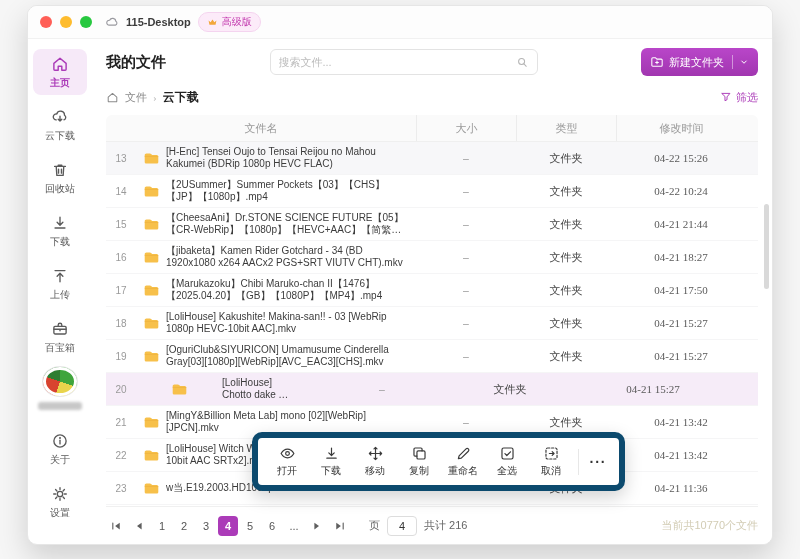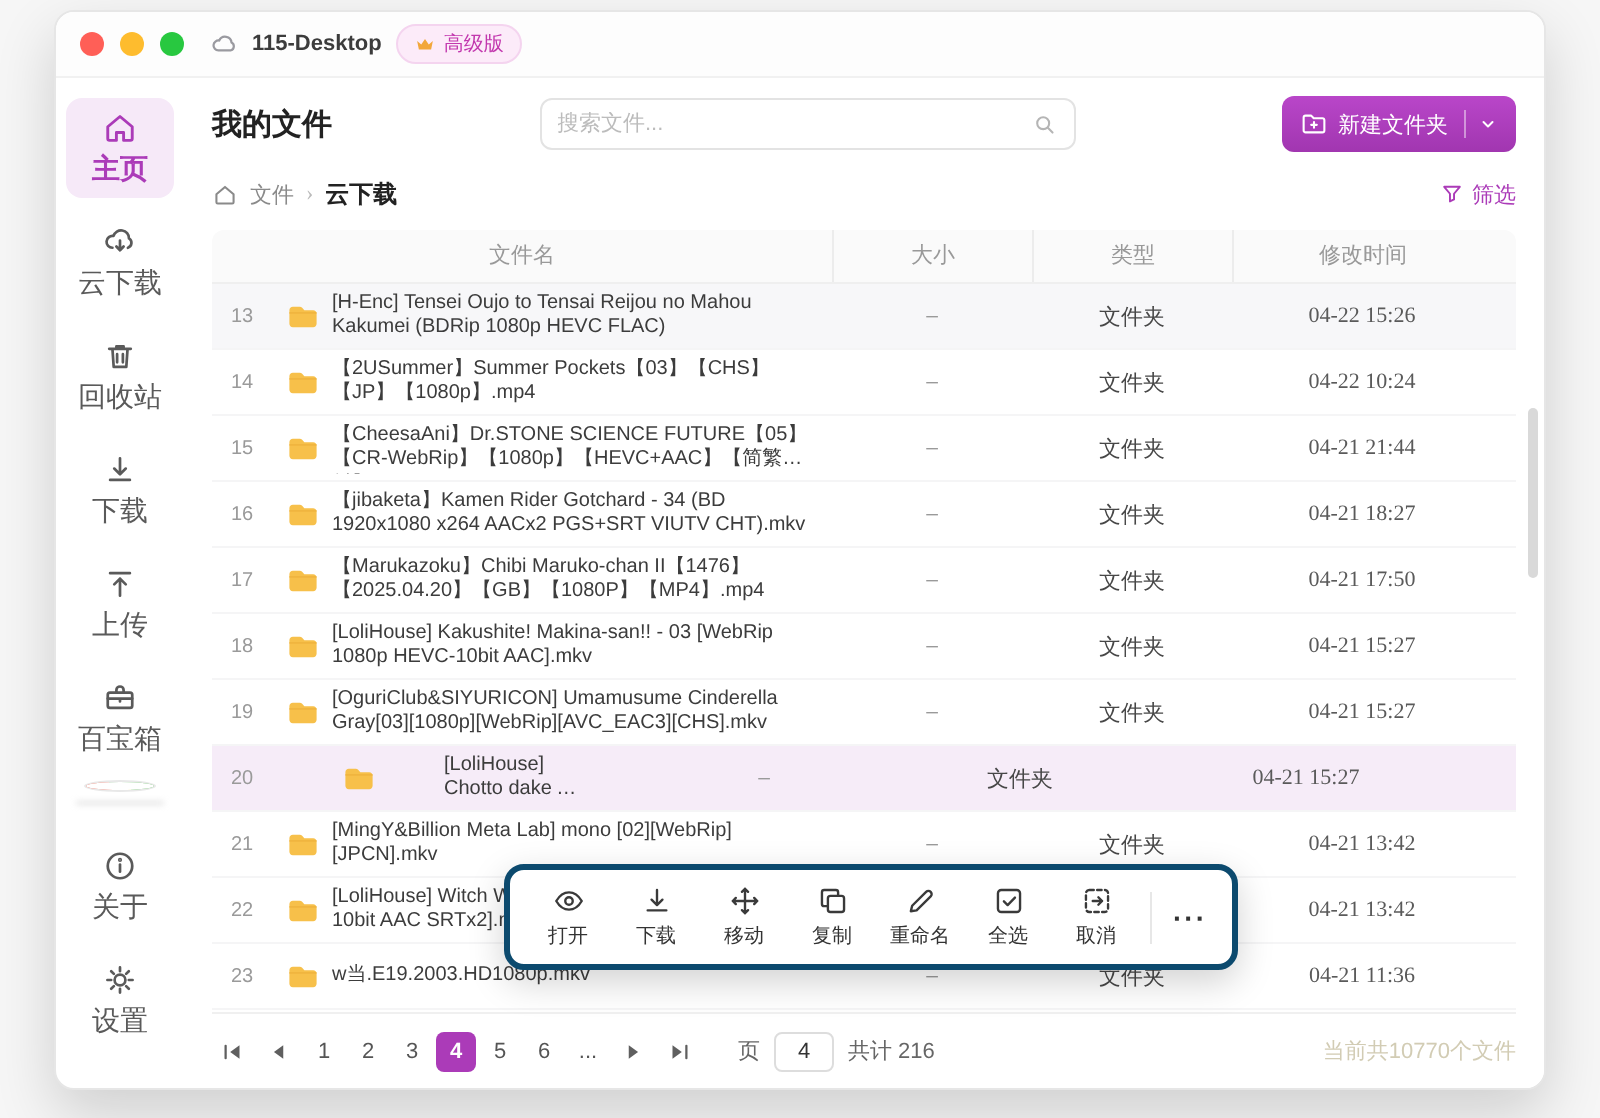--- a/index.html
+++ b/index.html
@@ -24,21 +24,21 @@
   .dot { width:12px; height:12px; border-radius:50%; display:inline-block; }
   .dot.red{ background:#ff5f57; } .dot.yellow{ background:#febc2e; } .dot.green{ background:#28c840; }
   .app-logo svg { display:block; }
   .app-title { font-size:11px; color:#3c3c3c; font-weight:bold; }
   .badge { display:flex; align-items:center; gap:4px; background:#fcebf9; border:1px solid #f4d4ef; border-radius:10px; padding:2px 8px; font-size:10px; color:#c238ae; cursor:pointer; }
 
   .body { flex:1; display:flex; min-height:0; }
 
   
   .sidebar { flex:0 0 64px; display:flex; flex-direction:column; align-items:center; padding:10px 0 12px; }
-  .side-item { width:54px; padding:6px 0 5px; border-radius:8px; display:flex; flex-direction:column; align-items:center; gap:3px; font-size:14px; color:#5a5a5a; margin-bottom:7px; cursor:pointer; }
+  .side-item { width:54px; padding:6px 0 5px; border-radius:8px; display:flex; flex-direction:column; align-items:center; gap:3px; font-size:10px; color:#5a5a5a; margin-bottom:7px; cursor:pointer; }
   .side-item svg { stroke:currentColor; }
   .side-item.active { background:#f6e9f8; color:var(--accent); font-weight:bold; }
   .side-spacer { flex:1; }
   .avatar { width:34px; height:34px; border-radius:50%; background:conic-gradient(#3fa53c 0 30%, #e9d44c 30% 55%, #d8432f 55% 80%, #2e7d32 80% 100%); box-shadow:inset 0 0 0 3px #fff, 0 0 0 1px #e8e8e8; margin-bottom:6px; cursor:pointer; }
   .username { width:44px; height:9px; background:#c7c7c7; border-radius:3px; filter:blur(1.6px); margin-bottom:16px; }
 
   
   .main { flex:1; min-width:0; display:flex; flex-direction:column; padding:0 14px; position:relative; background:#fff; }
   .header-row { flex:0 0 46px; display:flex; align-items:center; }
   .page-title { font-size:15px; font-weight:bold; color:#222; }
@@ -65,21 +65,21 @@
   .cell.idx { font-size:10px; color:#9a9a9a; text-align:center; }
   .cell.icon { display:flex; justify-content:center; }
   .cell.name { font-size:10px; line-height:12.5px; color:#3c3c3c; display:-webkit-box; -webkit-line-clamp:2; -webkit-box-orient:vertical; overflow:hidden; max-height:25px; padding-right:10px; }
   .cell.size { text-align:center; color:#9a9a9a; font-size:10.5px; }
   .cell.type { text-align:center; color:#474747; font-size:11px; }
   .cell.time { text-align:center; color:#5a5a5a; font-size:11px;font-family:Liberation Serif, serif; }
 
   .scroll-thumb { position:absolute; right:3px; top:165px; width:5px; height:85px; background:#d9d9d9; border-radius:3px; cursor:grab; }
 
   
-  .action-toolbar { position:absolute; left:160px; top:393px; display:flex; align-items:center; gap:2px; background:#fff; border:3px solid #0c4a6e; border-radius:10px; padding:5px 8px; box-shadow:0 6px 18px rgba(0,0,0,.18); z-index:5; }
+  .action-toolbar { position:absolute; left:160px; top:393px; display:flex; align-items:center; gap:2px; background:#fff; border:6px solid #0c4a6e; border-radius:10px; padding:5px 8px; box-shadow:0 6px 18px rgba(0,0,0,.18); z-index:5; }
   .tool { width:42px; background:none; border:none; display:flex; flex-direction:column; align-items:center; gap:2px; cursor:pointer; font-family:inherit; color:#333; padding:2px 0; }
   .tool svg { stroke:#3a3a3a; }
   .tlabel { font-size:10px; color:#333; }
   .tool-divider { width:1px; height:26px; background:#e7e7e7; margin:0 4px; }
   .more-dots { font-size:14px; font-weight:bold; color:#333; letter-spacing:1px; line-height:30px; }
   .tool.more { width:26px; }
 
   
   .footer { flex:0 0 38px; border-top:1px solid #f0f0f0; display:flex; align-items:center; font-size:11px; color:#555; gap:3px; }
   .nav-btn { background:none; border:none; padding:2px 4px; cursor:pointer; display:flex; align-items:center; }

